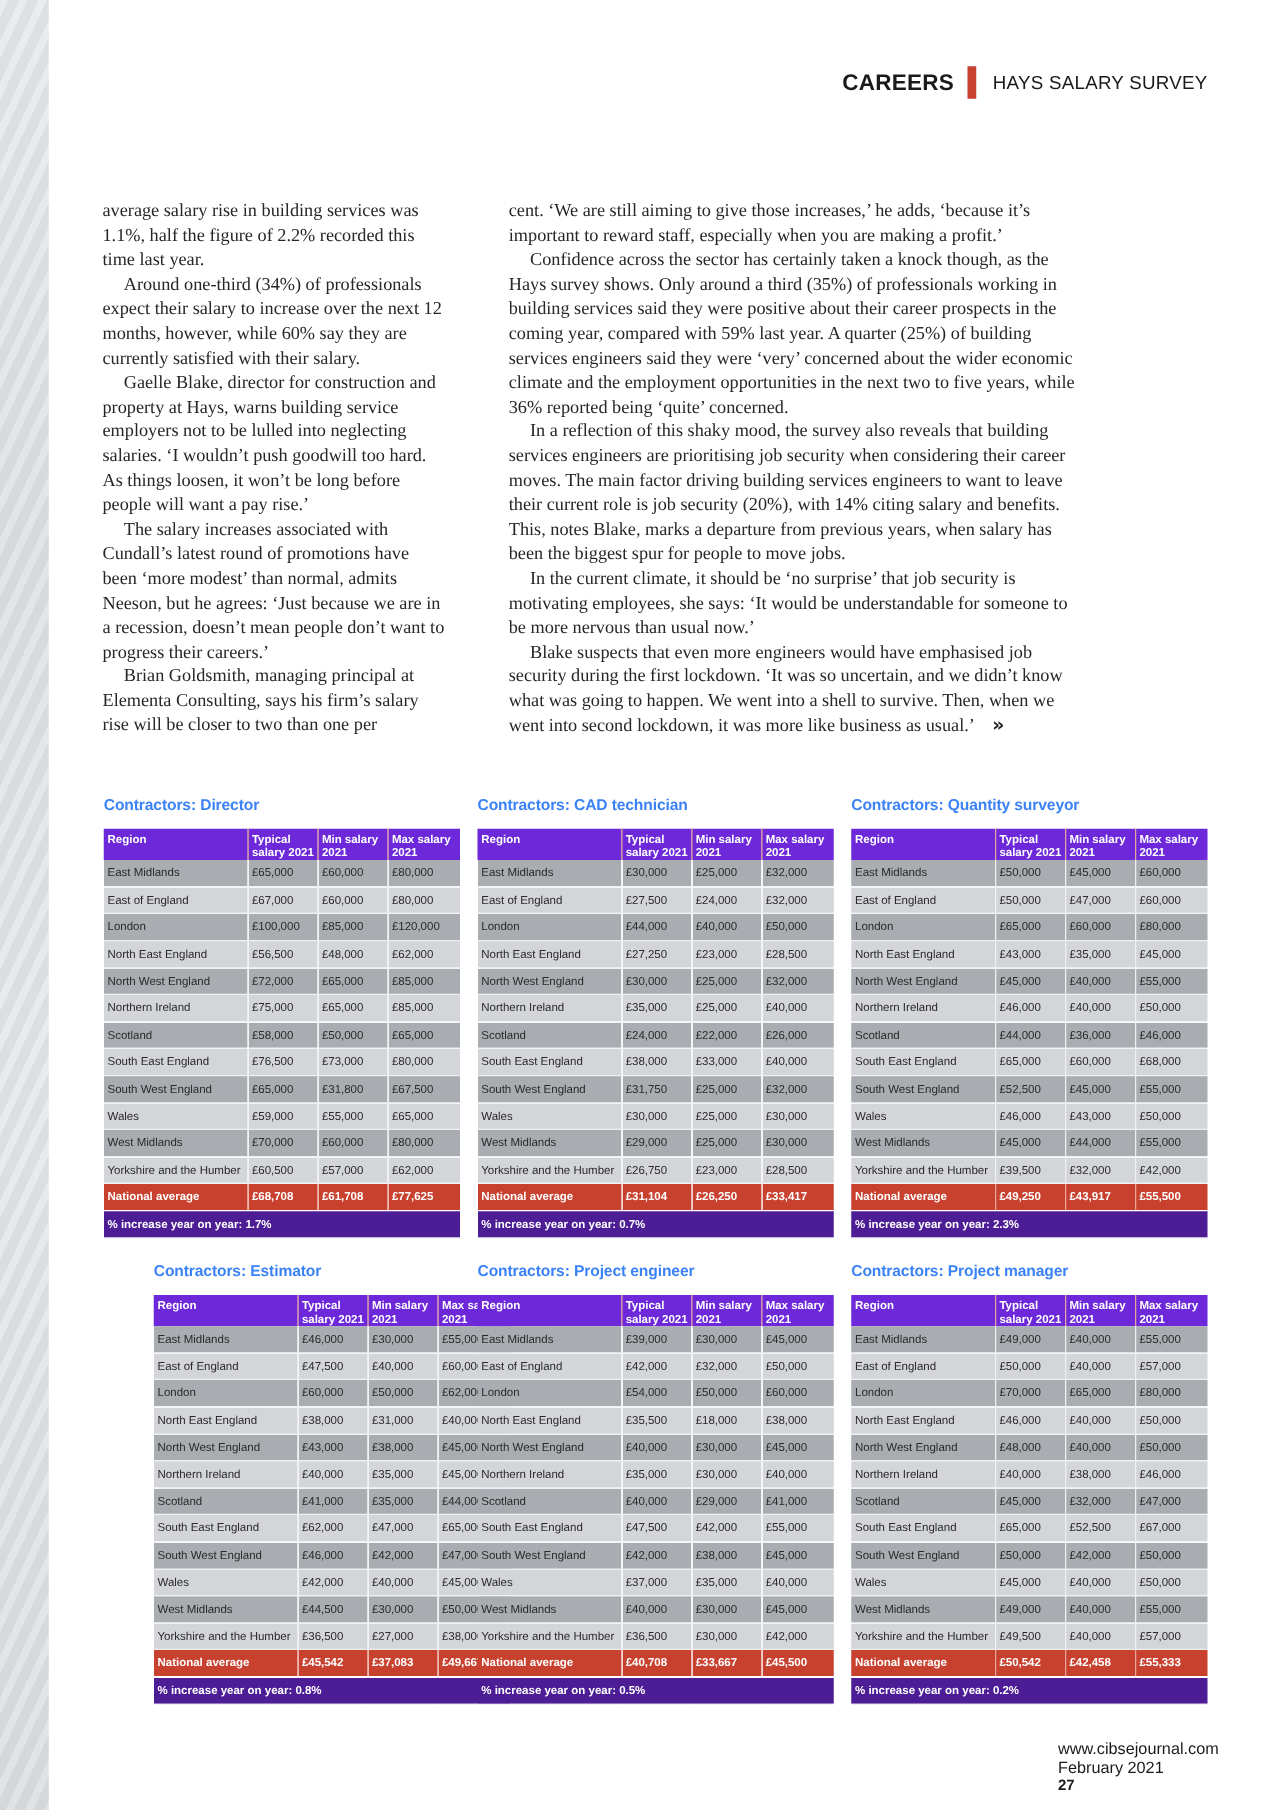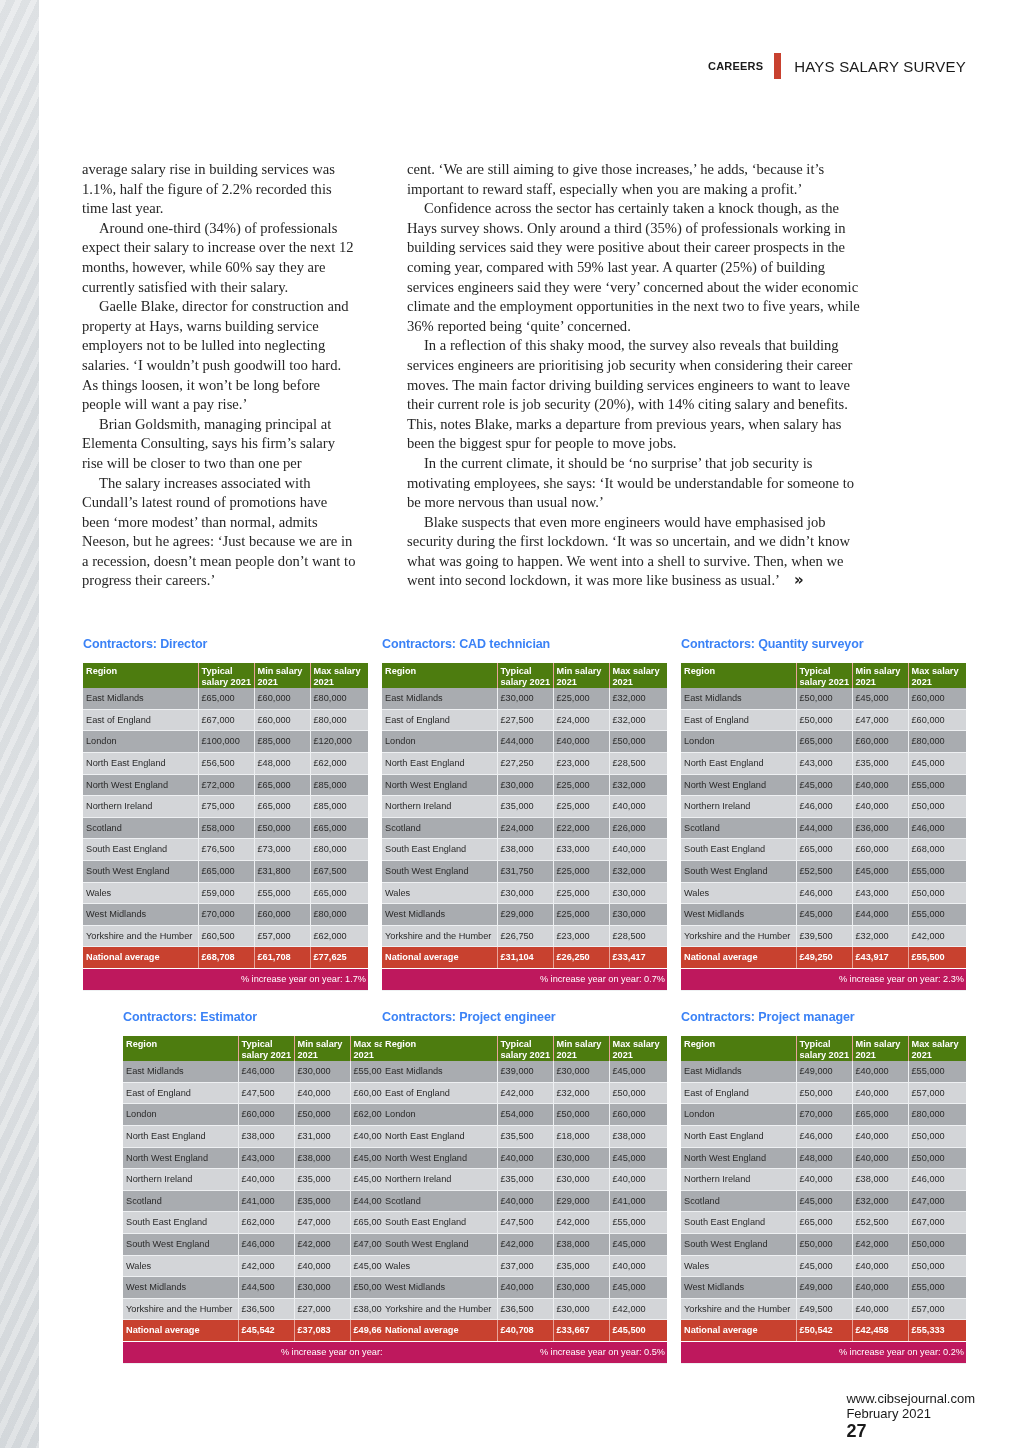--- a/index.html
+++ b/index.html
@@ -12,76 +12,76 @@
   }
   .margin-strip::after {
     content: ""; position: absolute; inset: 0;
     background: repeating-linear-gradient(115deg, rgba(255,255,255,0.25) 0 6px, rgba(200,205,210,0.2) 6px 14px);
   }
 
   .header {
     position: absolute; top: 52px; right: 58px; height: 28px;
     display: flex; align-items: center;
   }
-  .header .section { font-weight: bold; font-size: 11px; color: #1a1a1a; letter-spacing: 0.2px; }
+  .header .section { font-weight: bold; font-size: 18px; color: #1a1a1a; letter-spacing: 0.2px; }
   .header .bar { width: 7px; height: 26px; background: #c8412f; margin: 0 13px 0 11px; }
   .header .title { font-size: 15px; color: #1a1a1a; letter-spacing: 0.2px; }
 
   .col {
     position: absolute; top: 160px;
     font-family: "Liberation Serif", serif; font-size: 14.6px; line-height: 19.6px; color: #262626;
   }
   .col p { text-indent: 0; }
   .col p.indent { text-indent: 17px; }
   .col1 { left: 82px; width: 275px; }
   .col2 { left: 367px; width: 460px; margin-left: 40px; }
   .continue-arrow { font-family: "DejaVu Sans", sans-serif; font-weight: bold; font-size: 15px; margin-left: 14px; color: #222; }
 
   .table-block { position: absolute; width: 285px; }
   .table-title { font-family: "Liberation Sans", sans-serif; font-weight: bold; font-size: 12.5px; color: #3b82f6; height: 26px; letter-spacing: -0.1px; }
   table { width: 285px; border-collapse: collapse; font-family: "Liberation Sans", sans-serif; font-size: 9.2px; table-layout: fixed; }
-  th { background: #4d7c0f; color: #fff; font-weight: bold; text-align: left; vertical-align: top; padding: 3px 2px 1px 3px; line-height: 10.6px; border-right: 1px solid #e8a49a; height: 25px; }
+  th { background: #6d28d9; color: #fff; font-weight: bold; text-align: left; vertical-align: top; padding: 3px 2px 1px 3px; line-height: 10.6px; border-right: 1px solid #e8a49a; height: 25px; }
   th:last-child { border-right: none; }
   td { padding: 0 2px 0 3px; height: 20.6px; line-height: 20.6px; color: #2a2a2a; border-right: 1px solid #eef0f2; border-bottom: 1px solid #eef0f2; white-space: nowrap; overflow: hidden; }
   td:last-child { border-right: none; }
   tr.dark td { background: #a9acb0; }
   tr.light td { background: #d3d5d8; }
   tr.avg td { background: #c8412f; color: #fff; font-weight: bold; border-right: 1px solid #e8a49a; border-bottom: 1px solid #fff; margin-left: 20px; }
   tr.avg td:last-child { border-right: none; }
-  tr.inc td { background: #be185d; color: #fff; font-weight: normal; text-align: right; border-right: none; }
+  tr.inc td { background: #4c1d95; color: #fff; font-weight: bold; text-align: left; border-right: none; }
   col.c-region { width: 115px; }
   col.c-typ { width: 56px; }
   col.c-min { width: 56px; }
   col.c-max { width: 58px; }
 
   .footer {
     position: absolute; top: 1391px; right: 58px; display: flex; align-items: baseline;
     font-family: "Liberation Sans", sans-serif; color: #1a1a1a; flex-direction: column;
   }
   .footer .url { font-size: 13px; }
   .footer .date { font-size: 13px; margin-left: 9px; }
-  .footer .page { font-size: 18px; font-weight: bold; margin-left: 9px; }
+  .footer .page { font-size: 12px; font-weight: bold; margin-left: 9px; }
 </style>
 </head>
 <body>
 
 <div class="margin-strip"></div>
 
 <div class="header">
   <span class="section">CAREERS</span>
   <span class="bar"></span>
   <span class="title">HAYS SALARY SURVEY</span>
 </div>
 
 <div class="col col1" id="col1">
     <p><span>average salary rise in building services was 1.1%, half the figure of 2.2% recorded this time last year.</span></p>
     <p class="indent"><span>Around one-third (34%) of professionals expect their salary to increase over the next 12 months, however, while 60% say they are currently satisfied with their salary.</span></p>
     <p class="indent"><span>Gaelle Blake, director for construction and property at Hays, warns building service employers not to be lulled into neglecting salaries. ‘I wouldn’t push goodwill too hard. As things loosen, it won’t be long before people will want a pay rise.’</span></p>
+    <p class="indent"><span>The salary increases associated with Cundall’s latest round of promotions have been ‘more modest’ than normal, admits Neeson, but he agrees: ‘Just because we are in a recession, doesn’t mean people don’t want to progress their careers.’</span></p>
     <p class="indent"><span>Brian Goldsmith, managing principal at Elementa Consulting, says his firm’s salary rise will be closer to two than one per</span></p>
-    <p class="indent"><span>The salary increases associated with Cundall’s latest round of promotions have been ‘more modest’ than normal, admits Neeson, but he agrees: ‘Just because we are in a recession, doesn’t mean people don’t want to progress their careers.’</span></p>
   </div>
 <div class="col col2" id="col2">
     <p><span>cent. ‘We are still aiming to give those increases,’ he adds, ‘because it’s important to reward staff, especially when you are making a profit.’</span></p>
     <p class="indent"><span>Confidence across the sector has certainly taken a knock though, as the Hays survey shows. Only around a third (35%) of professionals working in building services said they were positive about their career prospects in the coming year, compared with 59% last year. A quarter (25%) of building services engineers said they were ‘very’ concerned about the wider economic climate and the employment opportunities in the next two to five years, while 36% reported being ‘quite’ concerned.</span></p>
     <p class="indent"><span>In a reflection of this shaky mood, the survey also reveals that building services engineers are prioritising job security when considering their career moves. The main factor driving building services engineers to want to leave their current role is job security (20%), with 14% citing salary and benefits. This, notes Blake, marks a departure from previous years, when salary has been the biggest spur for people to move jobs.</span></p>
     <p class="indent"><span>In the current climate, it should be ‘no surprise’ that job security is motivating employees, she says: ‘It would be understandable for someone to be more nervous than usual now.’</span></p>
     <p class="indent"><span>Blake suspects that even more engineers would have emphasised job security during the first lockdown. ‘It was so uncertain, and we didn’t know what was going to happen. We went into a shell to survive. Then, when we went into second lockdown, it was more like business as usual.’</span><span class="continue-arrow">»</span></p>
   </div>
 
 <div class="table-block" style="left:83px; top:637px;">

